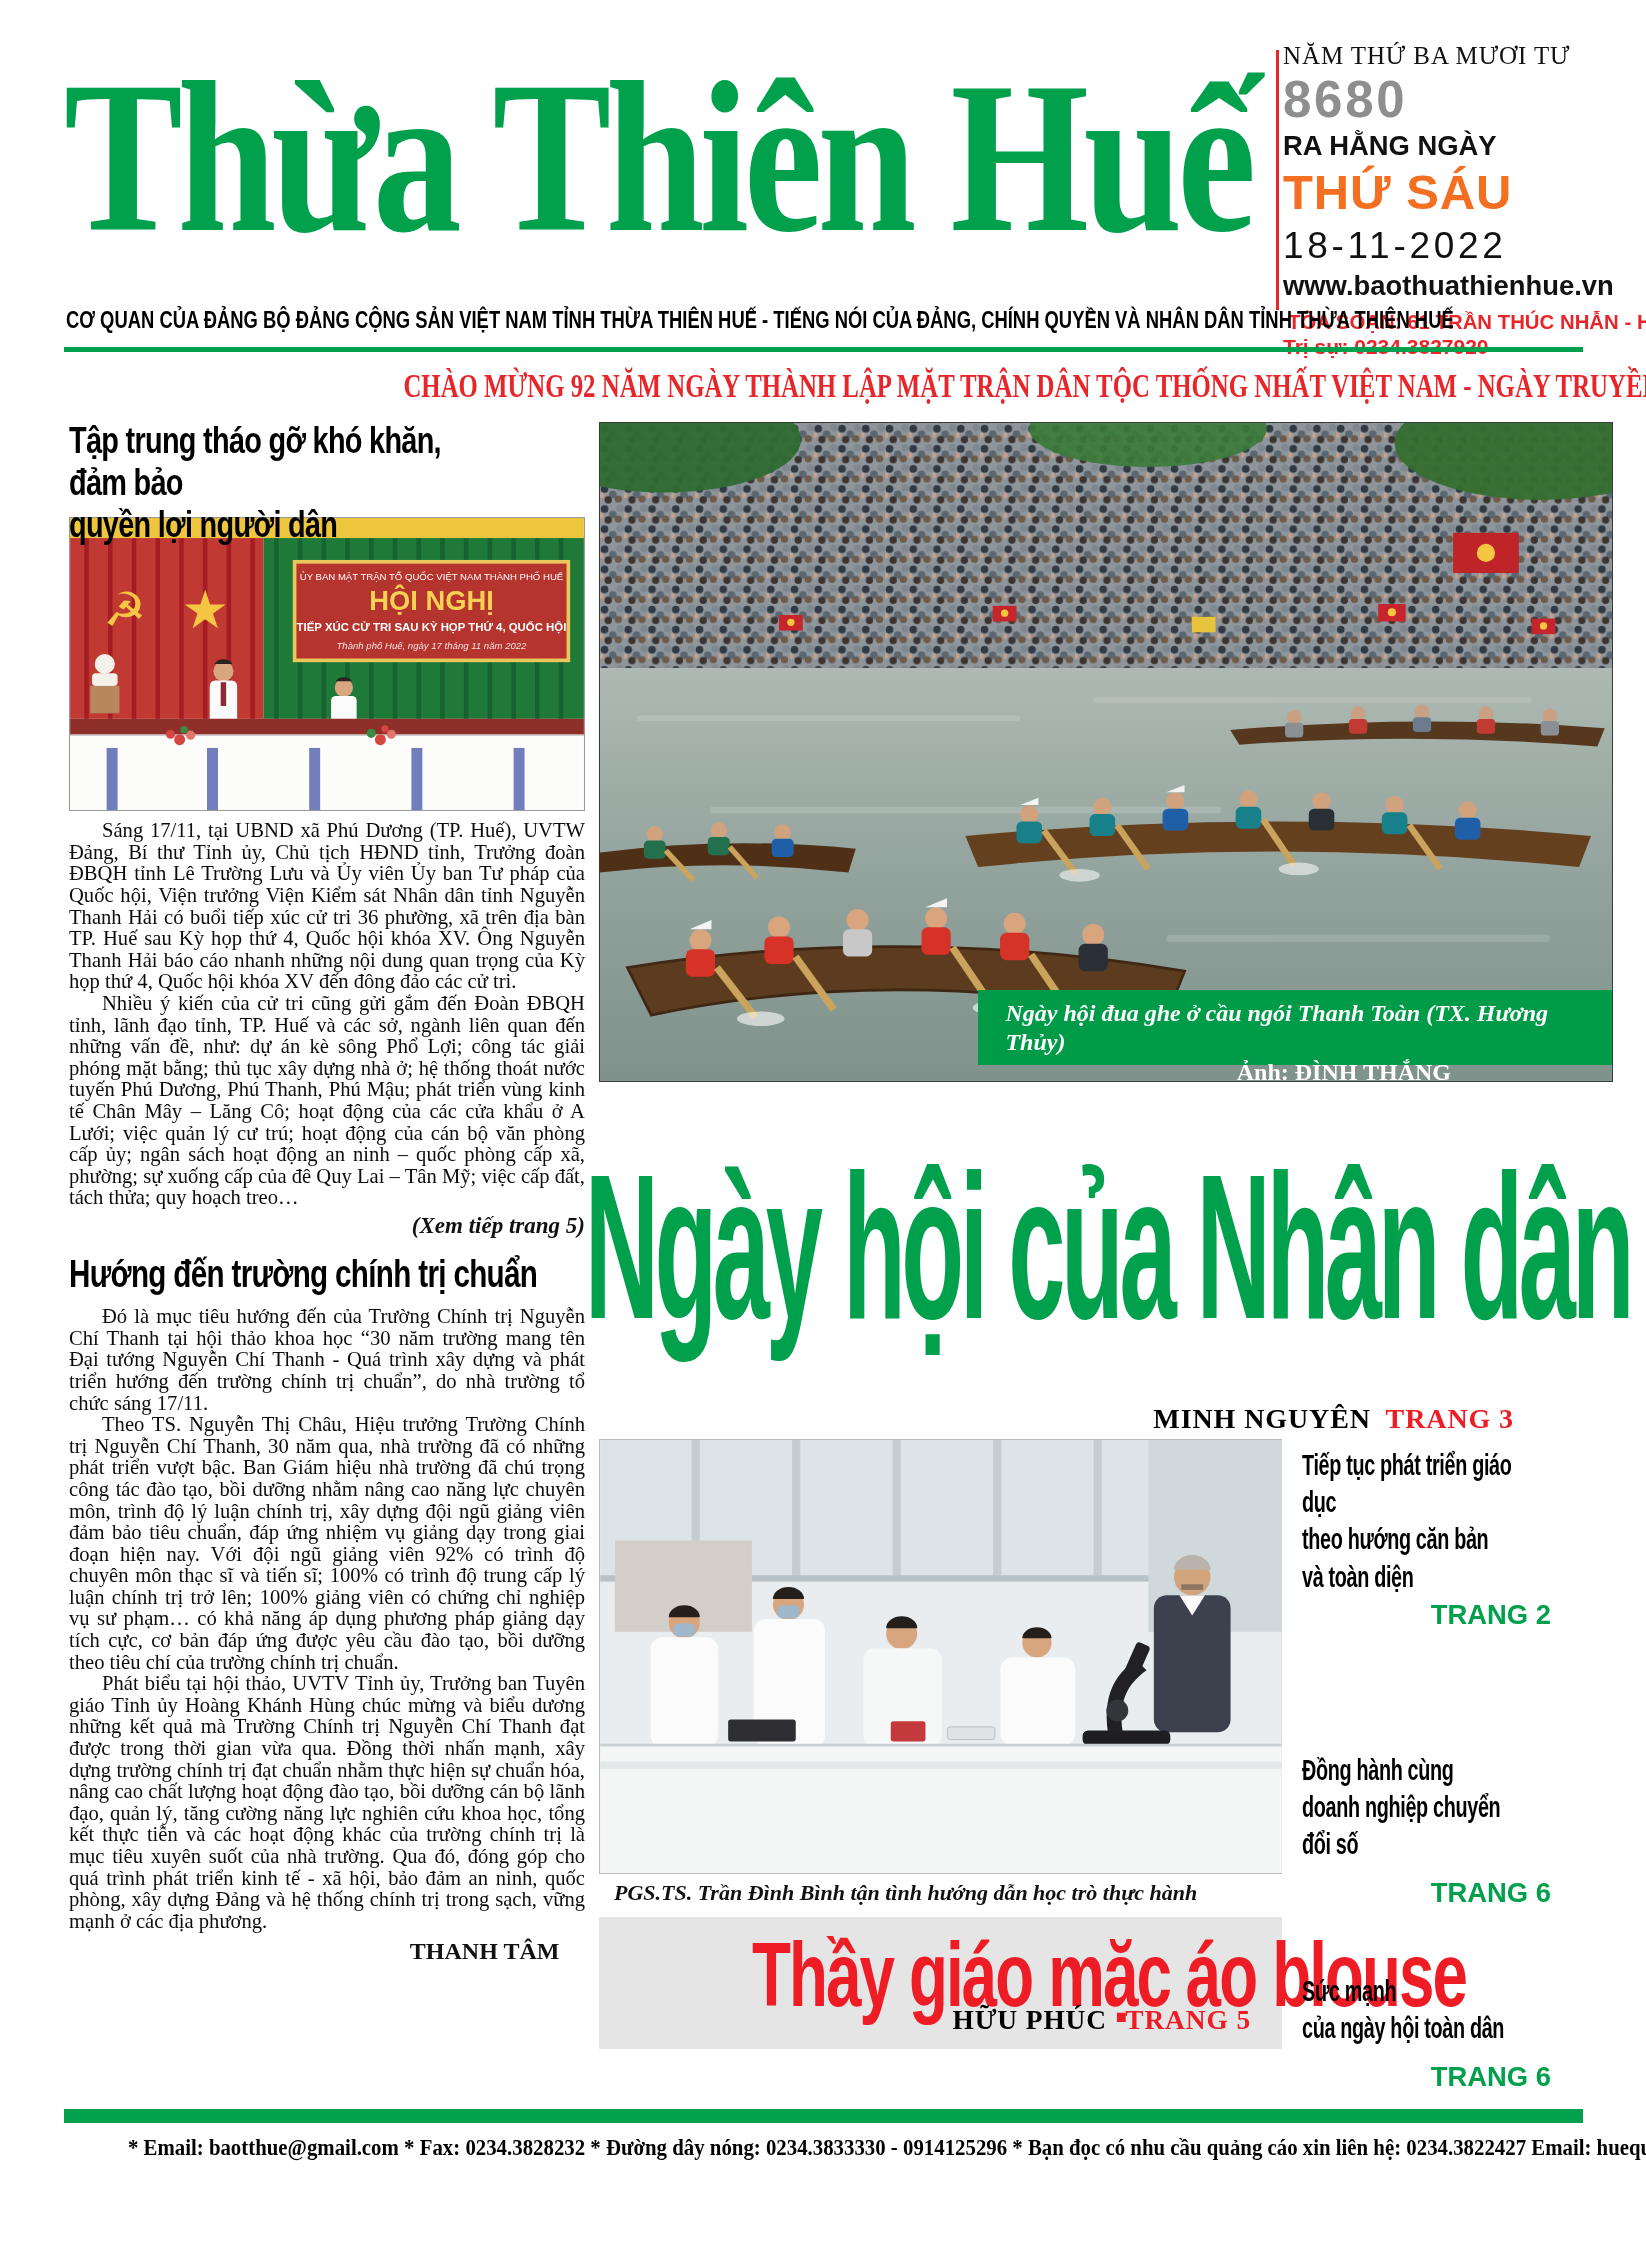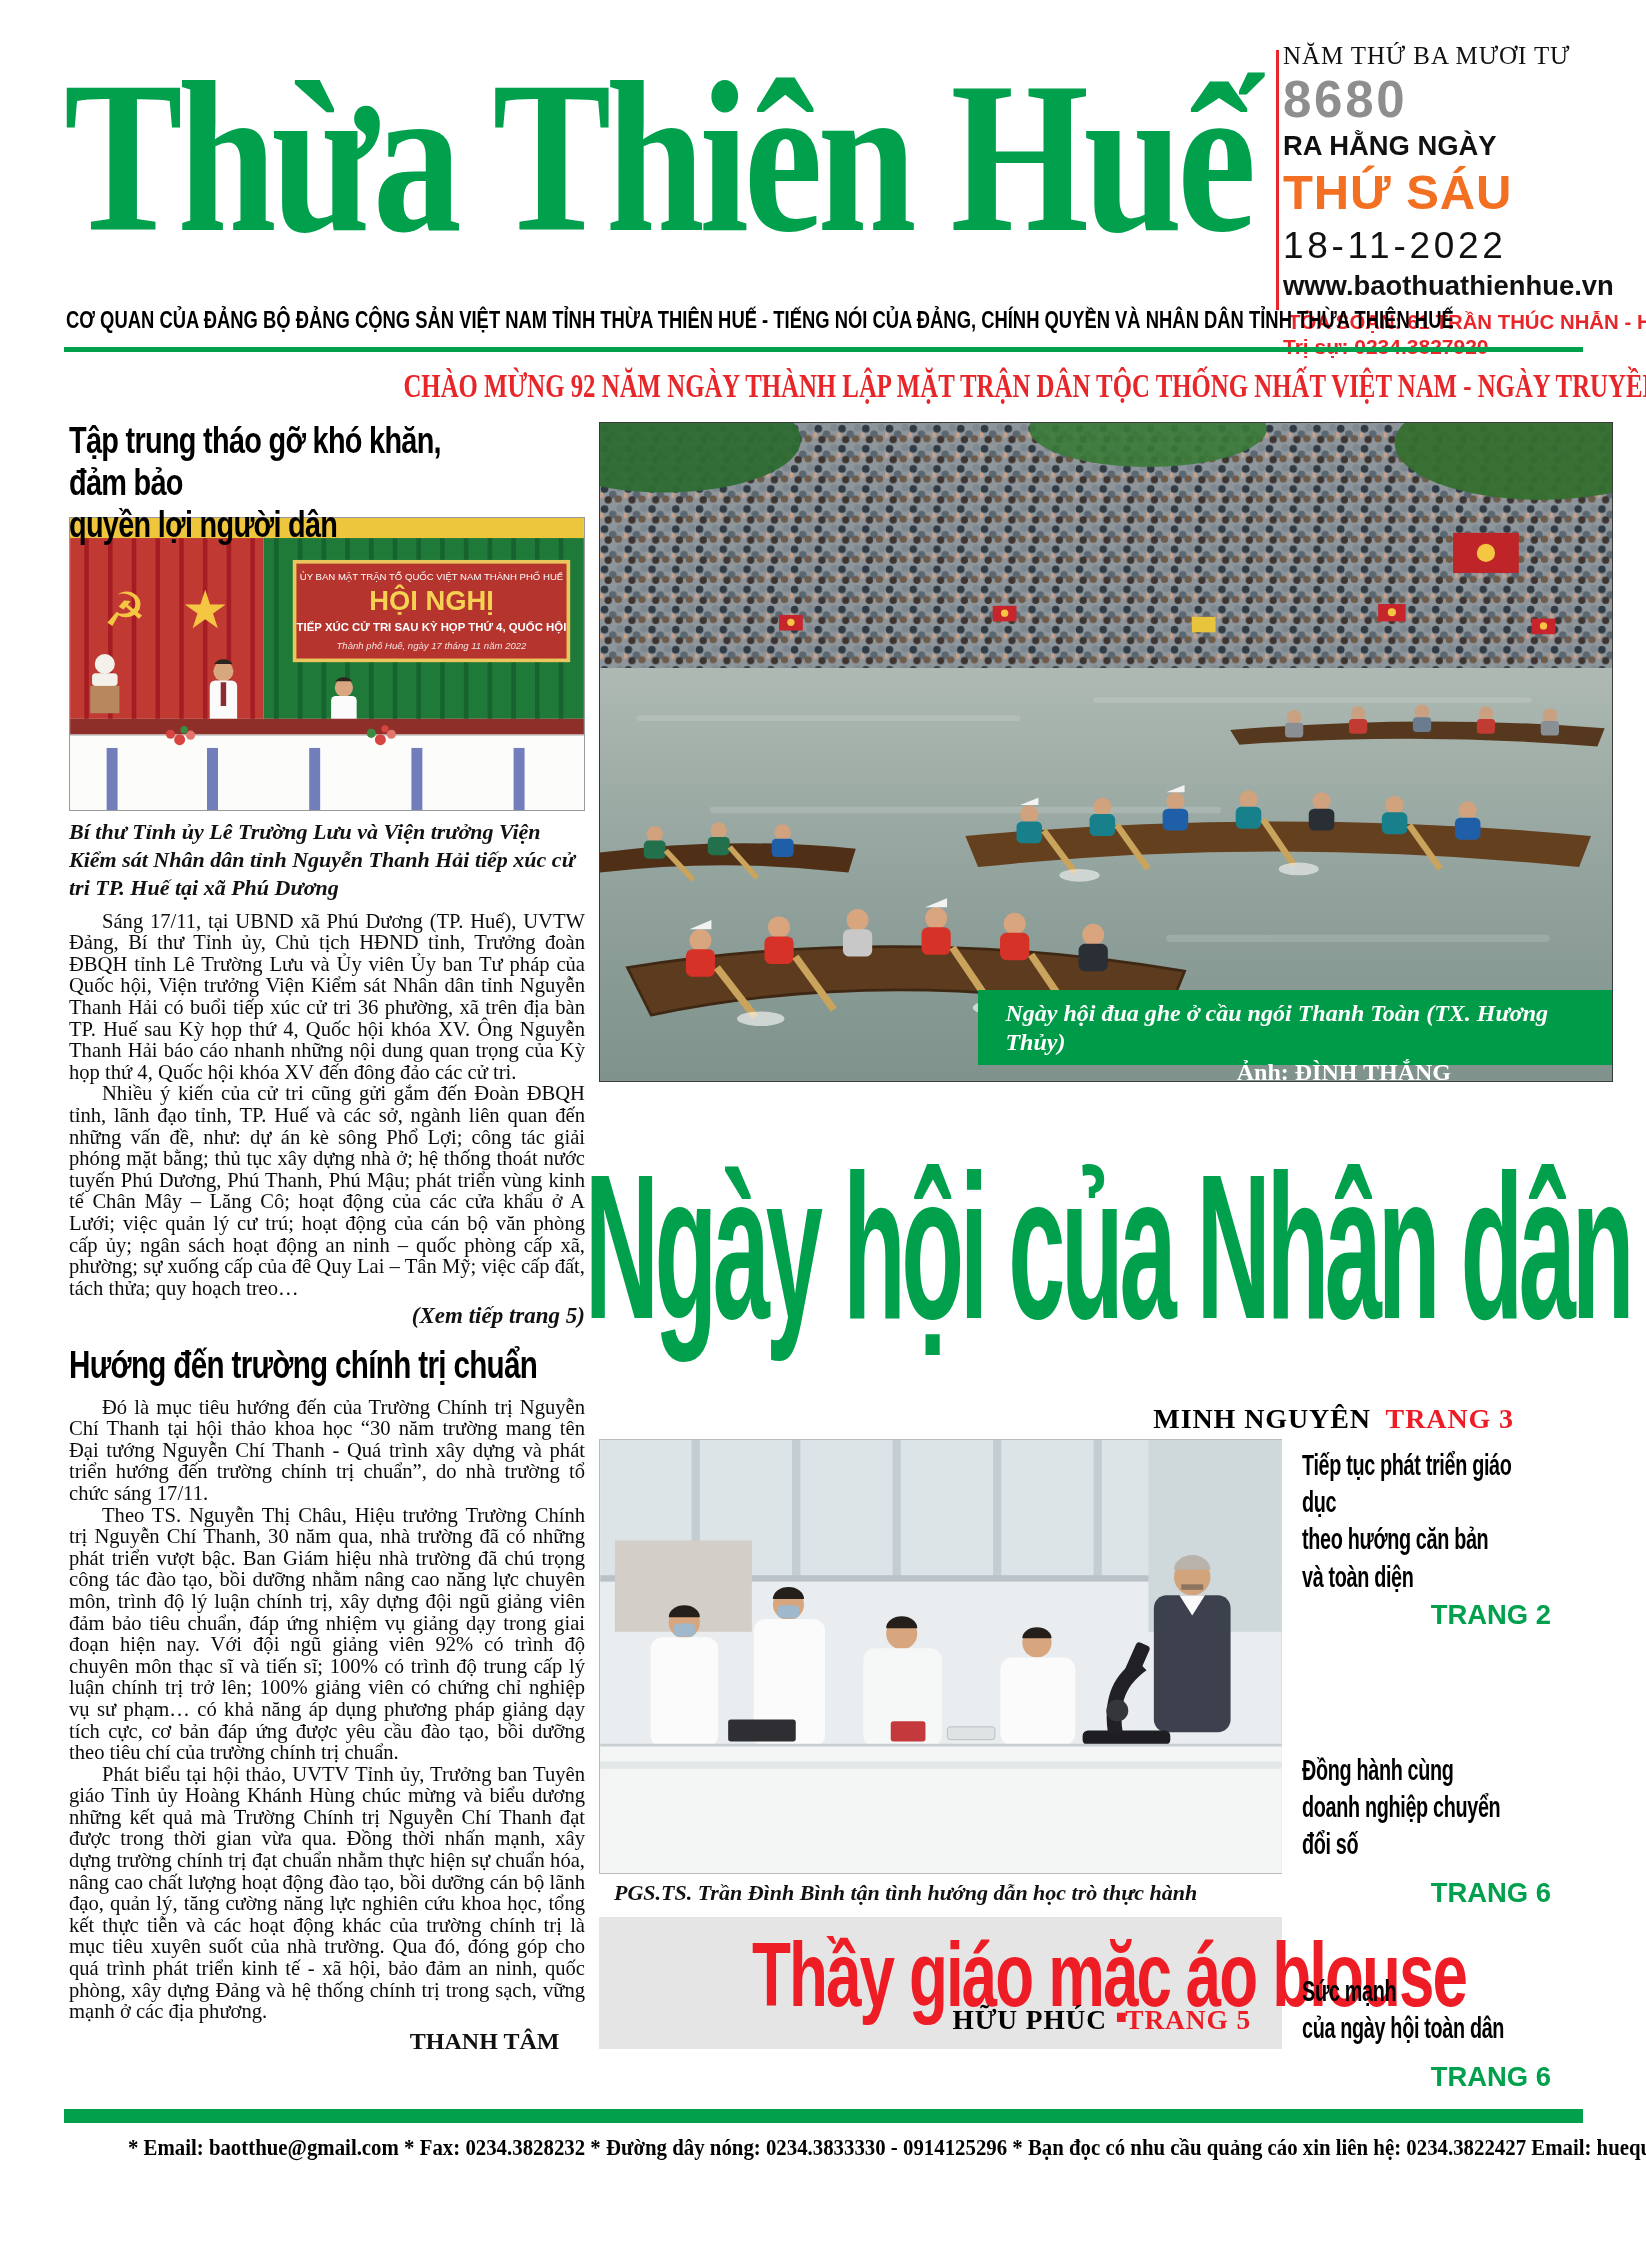--- a/index.html
+++ b/index.html
@@ -226,21 +226,20 @@
           <circle cx="110" cy="237" r="5" fill="#d6453f"></circle>
             <circle cx="125" cy="232" r="4" fill="#3c8c40"></circle>
           <circle cx="340" cy="243" r="6" fill="#d6453f"></circle>
             <circle cx="352" cy="237" r="5" fill="#e2766f"></circle>
           <circle cx="330" cy="236" r="5" fill="#3c8c40"></circle>
             <circle cx="345" cy="231" r="4" fill="#d6453f"></circle>
         </g>
       </svg>
     </div>
 
-    <div class="caption1">Bí thư Tỉnh ủy Lê Trường Lưu và Viện trưởng Viện Kiểm sát Nhân dân tỉnh Nguyễn Thanh Hải tiếp xúc cử tri TP. Huế tại xã Phú Dương</div>
 
     <p class="bodytext first">Sáng 17/11, tại UBND xã Phú Dương (TP. Huế), UVTW Đảng, Bí thư Tỉnh ủy, Chủ tịch HĐND tỉnh, Trưởng đoàn ĐBQH tỉnh Lê Trường Lưu và Ủy viên Ủy ban Tư pháp của Quốc hội, Viện trưởng Viện Kiểm sát Nhân dân tỉnh Nguyễn Thanh Hải có buổi tiếp xúc cử tri 36 phường, xã trên địa bàn TP. Huế sau Kỳ họp thứ 4, Quốc hội khóa XV. Ông Nguyễn Thanh Hải báo cáo nhanh những nội dung quan trọng của Kỳ họp thứ 4, Quốc hội khóa XV đến đông đảo các cử tri.</p>
     <p class="bodytext">Nhiều ý kiến của cử tri cũng gửi gắm đến Đoàn ĐBQH tỉnh, lãnh đạo tỉnh, TP. Huế và các sở, ngành liên quan đến những vấn đề, như: dự án kè sông Phổ Lợi; công tác giải phóng mặt bằng; thủ tục xây dựng nhà ở; hệ thống thoát nước tuyến Phú Dương, Phú Thanh, Phú Mậu; phát triển vùng kinh tế Chân Mây – Lăng Cô; hoạt động của các cửa khẩu ở A Lưới; việc quản lý cư trú; hoạt động của cán bộ văn phòng cấp ủy; ngân sách hoạt động an ninh – quốc phòng cấp xã, phường; sự xuống cấp của đê Quy Lai – Tân Mỹ; việc cấp đất, tách thửa; quy hoạch treo…</p>
     <div class="xemtiep">(Xem tiếp trang 5)</div>
 
     <div class="art2-title">
       <span>Hướng đến trường chính trị chuẩn</span>
     </div>
     <p class="bodytext">Đó là mục tiêu hướng đến của Trường Chính trị Nguyễn Chí Thanh tại hội thảo khoa học “30 năm trường mang tên Đại tướng Nguyễn Chí Thanh - Quá trình xây dựng và phát triển hướng đến trường chính trị chuẩn”, do nhà trường tổ chức sáng 17/11.</p>
     <p class="bodytext">Theo TS. Nguyễn Thị Châu, Hiệu trưởng Trường Chính trị Nguyễn Chí Thanh, 30 năm qua, nhà trường đã có những phát triển vượt bậc. Ban Giám hiệu nhà trường đã chú trọng công tác đào tạo, bồi dưỡng nhằm nâng cao năng lực chuyên môn, trình độ lý luận chính trị, xây dựng đội ngũ giảng viên đảm bảo tiêu chuẩn, đáp ứng nhiệm vụ giảng dạy trong giai đoạn hiện nay. Với đội ngũ giảng viên 92% có trình độ chuyên môn thạc sĩ và tiến sĩ; 100% có trình độ trung cấp lý luận chính trị trở lên; 100% giảng viên có chứng chỉ nghiệp vụ sư phạm… có khả năng áp dụng phương pháp giảng dạy tích cực, cơ bản đáp ứng được yêu cầu đào tạo, bồi dưỡng theo tiêu chí của trường chính trị chuẩn.</p>

